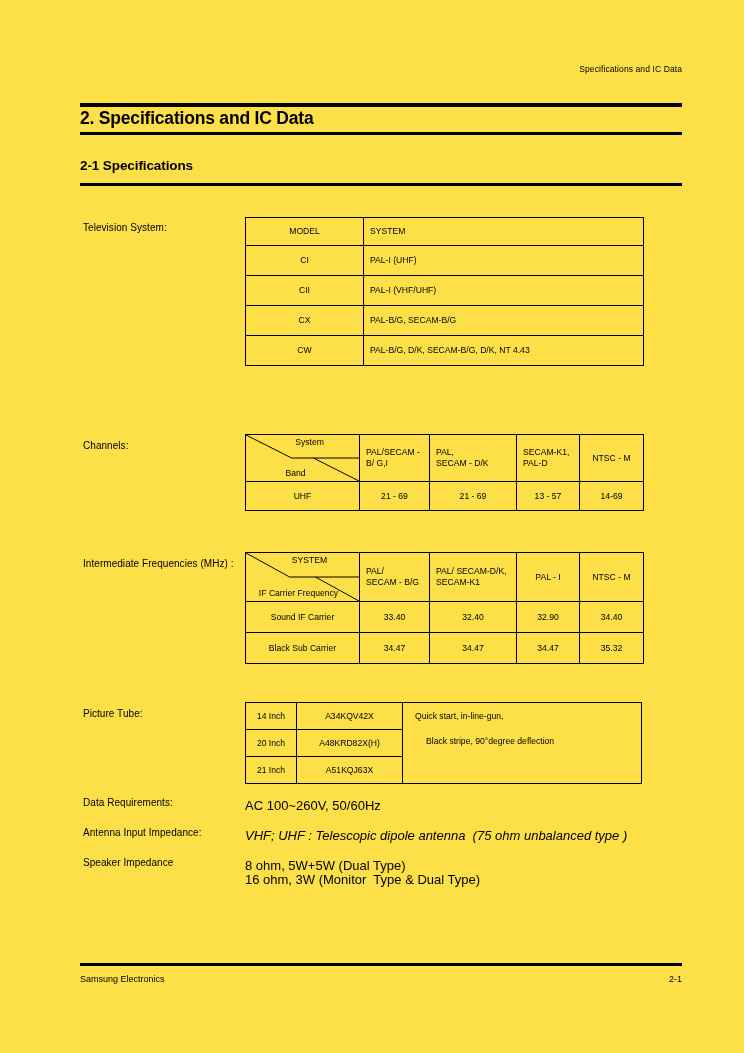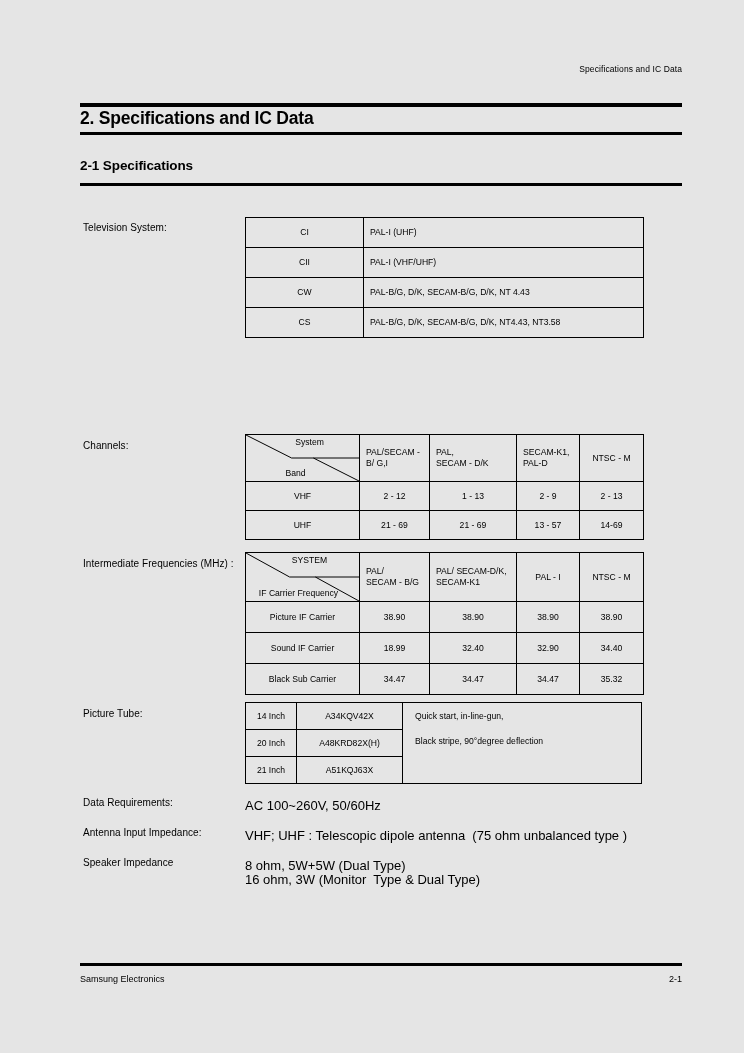--- a/index.html
+++ b/index.html
@@ -8,21 +8,21 @@
     background: #ffffff;
   }
   body {
     font-family: "Liberation Sans", sans-serif;
     color: #000000;
   }
   .page {
     position: relative;
     width: 744px;
     height: 1053px;
-    background: #e5e5e5;
+    background: #fde047;
     overflow: hidden;
   }
 
   
   .running-head {
     position: absolute;
     top: 64px;
     right: 62px;
     font-size: 8.5px;
     letter-spacing: 0.1px;
@@ -160,34 +160,38 @@
 
   <div class="row-label" style="top:222px;">Television System:</div>
 
   <table class="tbl" style="left:245px; top:217px; width:398px;">
     <colgroup>
         <col style="width:118px;">
         <col style="width:280px;">
       </colgroup>
     <tbody>
       <tr>
+        <td class="c" style="height:27px;">MODEL</td>
+        <td class="l">SYSTEM</td>
+      </tr>
+      <tr>
         <td class="c" style="height:29px;">CI</td>
         <td class="l">PAL-I (UHF)</td>
       </tr>
       <tr>
         <td class="c" style="height:29px;">CII</td>
         <td class="l">PAL-I (VHF/UHF)</td>
       </tr>
       <tr>
+        <td class="c" style="height:29px;">CX</td>
+        <td class="l">PAL-B/G, SECAM-B/G</td>
+      </tr>
+      <tr>
         <td class="c" style="height:29px;">CW</td>
         <td class="l">PAL-B/G, D/K, SECAM-B/G, D/K, NT 4.43</td>
-      </tr>
-      <tr>
-        <td class="c" style="height:29px;">CS</td>
-        <td class="l">PAL-B/G, D/K, SECAM-B/G, D/K, NT4.43, NT3.58</td>
       </tr>
     </tbody>
   </table>
 
   <div class="row-label" style="top:440px;">Channels:</div>
 
   <table class="tbl" style="left:245px; top:434px; width:398px;">
     <colgroup>
       <col style="width:114px;">
         <col style="width:70px;">
@@ -208,27 +212,20 @@
         </td>
         <td class="l" style="white-space:pre-line;">PAL/SECAM -
 B/ G,I</td>
         <td class="l" style="white-space:pre-line;">PAL,
 SECAM - D/K</td>
         <td class="l" style="white-space:pre-line;">SECAM-K1,
 PAL-D</td>
         <td class="c" style="white-space:pre-line;">NTSC - M</td>
       </tr>
       <tr>
-        <td class="c" style="height:28px;">VHF</td>
-        <td class="c">2 - 12</td>
-        <td class="c">1 - 13</td>
-        <td class="c">2 - 9</td>
-        <td class="c">2 - 13</td>
-      </tr>
-      <tr>
         <td class="c" style="height:28px;">UHF</td>
         <td class="c">21 - 69</td>
         <td class="c">21 - 69</td>
         <td class="c">13 - 57</td>
         <td class="c">14-69</td>
       </tr>
     </tbody>
   </table>
 
   <div class="row-label" style="top:558px;">Intermediate Frequencies (MHz) :</div>
@@ -253,29 +250,22 @@
           <span class="dbot" style="padding-right:8px;">IF Carrier Frequency</span>
         </td>
         <td class="l" style="white-space:pre-line;">PAL/
 SECAM - B/G</td>
         <td class="l" style="white-space:pre-line;">PAL/ SECAM-D/K,
 SECAM-K1</td>
         <td class="c" style="white-space:pre-line;">PAL - I</td>
         <td class="c" style="white-space:pre-line;">NTSC - M</td>
       </tr>
       <tr>
-        <td class="c" style="height:30px;">Picture IF Carrier</td>
-        <td class="c">38.90</td>
-        <td class="c">38.90</td>
-        <td class="c">38.90</td>
-        <td class="c">38.90</td>
-      </tr>
-      <tr>
         <td class="c" style="height:30px;">Sound IF Carrier</td>
-        <td class="c">18.99</td>
+        <td class="c">33.40</td>
         <td class="c">32.40</td>
         <td class="c">32.90</td>
         <td class="c">34.40</td>
       </tr>
       <tr>
         <td class="c" style="height:30px;">Black Sub Carrier</td>
         <td class="c">34.47</td>
         <td class="c">34.47</td>
         <td class="c">34.47</td>
         <td class="c">35.32</td>
@@ -290,39 +280,39 @@
         <col style="width:51px;">
         <col style="width:106px;">
         <col style="width:239px;">
       </colgroup>
     <tbody>
       <tr>
         <td class="c" style="height:26px;">14 Inch</td>
         <td class="c">A34KQV42X</td>
         <td class="l" rowspan="3" style="padding-left:12px; vertical-align:top;">
           <div style="margin-top:8px;">Quick start, in-line-gun,</div>
-          <div style="margin-top:14px;">Black stripe, 90°degree deflection</div>
+          <div style="margin-top:14px;margin-left:11px;">Black stripe, 90°degree deflection</div>
         </td>
       </tr>
       <tr>
         <td class="c" style="height:26px;">20 Inch</td>
         <td class="c">A48KRD82X(H)</td>
       </tr>
       <tr>
         <td class="c" style="height:26px;">21 Inch</td>
         <td class="c">A51KQJ63X</td>
       </tr>
     </tbody>
   </table>
 
   <div class="row-label" style="top:797px;">Data Requirements:</div>
   <div class="spec-val" style="top:797px;">AC 100~260V, 50/60Hz</div>
 
   <div class="row-label" style="top:827px;">Antenna Input Impedance:</div>
-  <div class="spec-val" style="top:827px;">VHF; UHF : Telescopic dipole antenna  (75 ohm unbalanced type )</div>
+  <div class="spec-val" style="top:827px;font-style:italic;">VHF; UHF : Telescopic dipole antenna  (75 ohm unbalanced type )</div>
 
   <div class="row-label" style="top:857px;">Speaker Impedance</div>
   <div class="spec-val" style="top:857px;">8 ohm, 5W+5W (Dual Type)</div>
   <div class="spec-val" style="top:871px;">16 ohm, 3W (Monitor  Type &amp; Dual Type)</div>
 
   <div class="footer-rule"></div>
   <div class="footer-left">Samsung Electronics</div>
   <div class="footer-right">2-1</div>
 
 </div>

